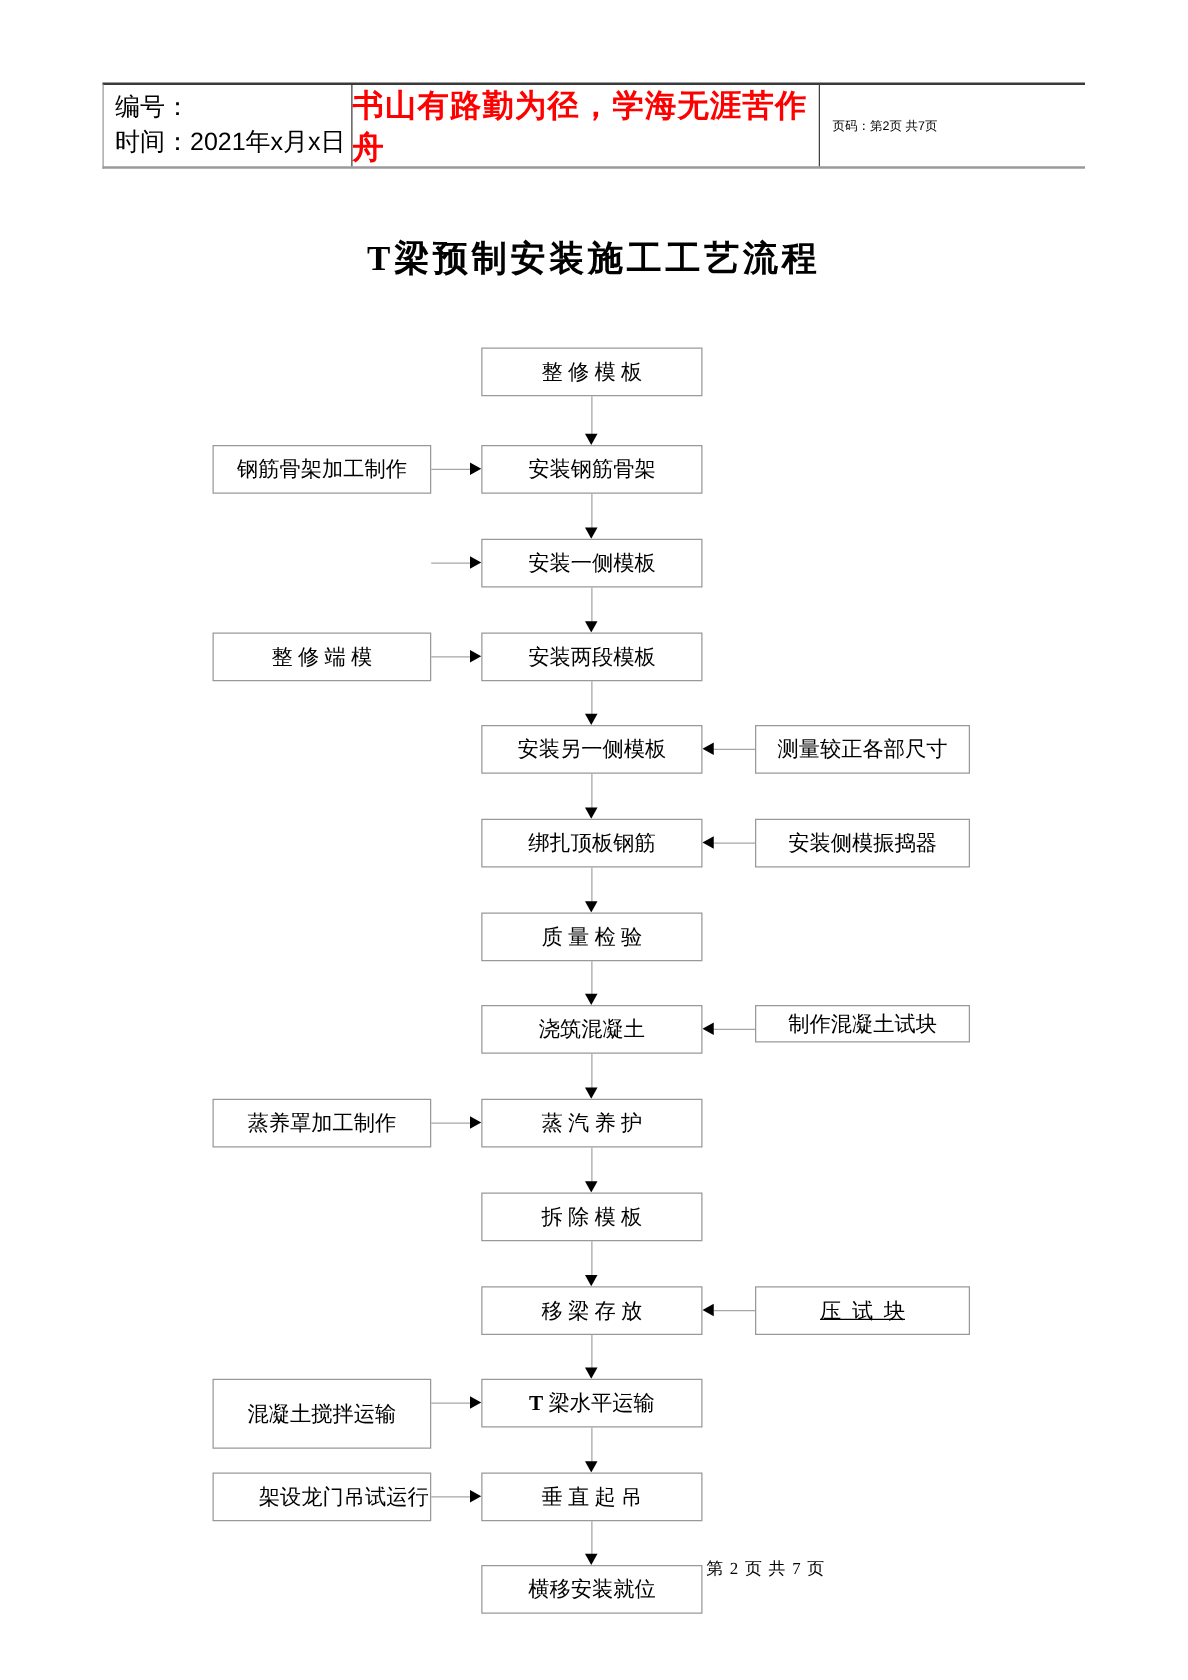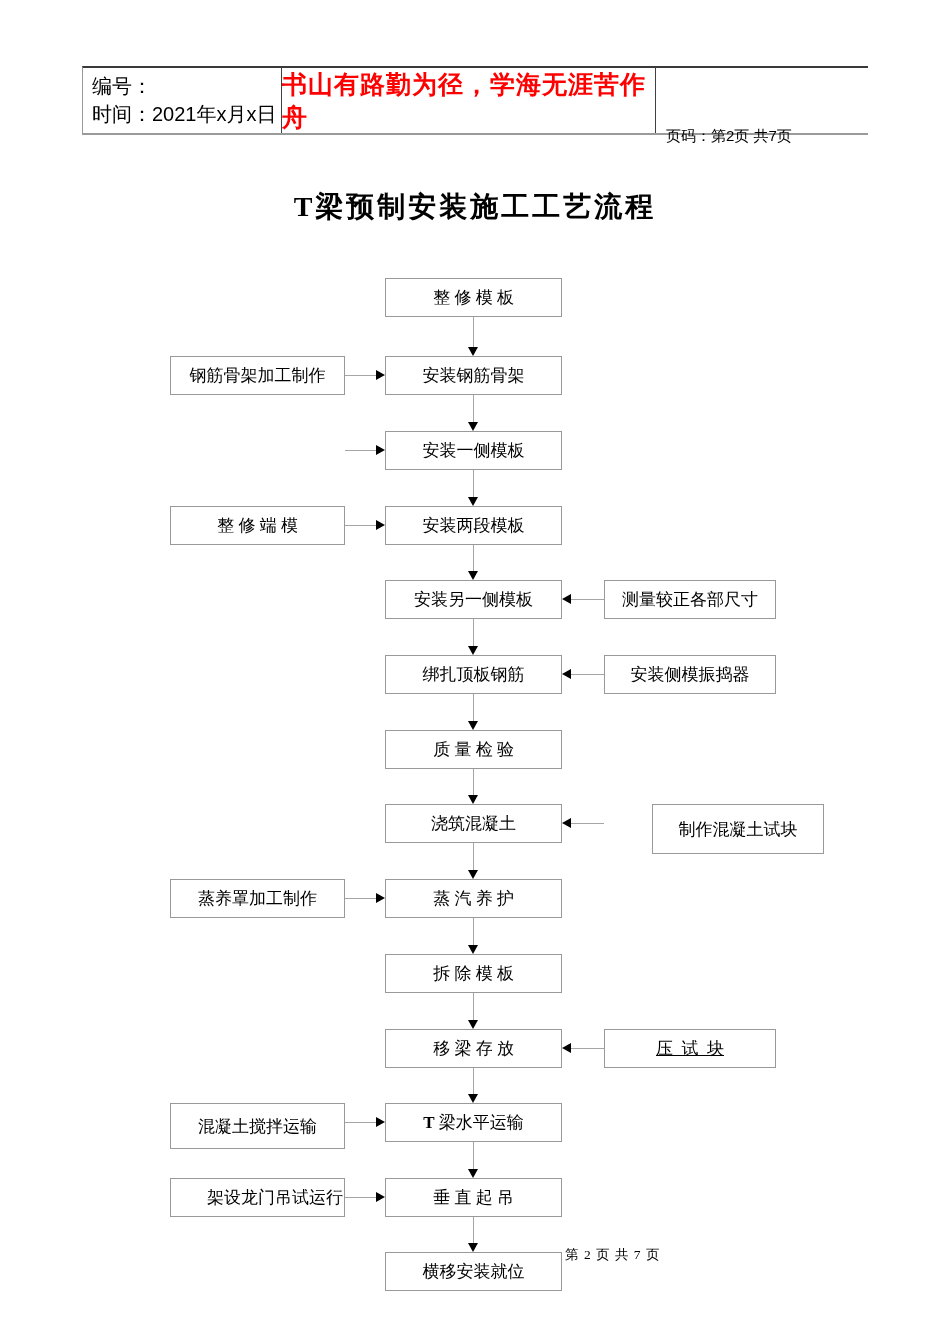--- a/index.html
+++ b/index.html
@@ -30,21 +30,21 @@
     width:375px;
     border-left:1px solid #404040;border-right:1px solid #404040;
     display:flex;align-items:center;justify-content:center;
   }
   .slogan-text{
     color:#ff0000;font-weight:bold;font-size:25px;letter-spacing:1px;
     font-family:"Liberation Serif",serif;
   }
   .cell-page{
     flex:1;display:flex;align-items:center;padding-left:10px;
-    font-family:"Liberation Sans",sans-serif;font-size:15px;margin-top:36px;
+    font-family:"Liberation Sans",sans-serif;font-size:10px;
   }
   
   .doc-title{
     position:absolute;left:0;top:188px;width:100%;
     text-align:center;font-size:28px;font-weight:bold;letter-spacing:3px;
   }
   
   #flowchart{position:absolute;left:0;top:0;width:950px;height:1344px;}
   .flow-box{
     position:absolute;box-sizing:border-box;
@@ -113,42 +113,42 @@
       <div class="flow-box" style="left: 385px; top: 655px; width: 177px; height: 39px;"><span>绑扎顶板钢筋</span></div>
       <div class="flow-box" style="left: 604px; top: 655px; width: 172px; height: 39px;"><span>安装侧模振捣器</span></div>
       <div class="line" style="left: 571px; top: 674px; width: 33px; height: 1px;"></div>
       <div class="ah ah-left" style="left: 562px; top: 669px;"></div>
       <div class="line" style="left: 473px; top: 694px; width: 1px; height: 28px;"></div>
       <div class="ah ah-down" style="left: 468px; top: 721px;"></div>
       <div class="flow-box" style="left: 385px; top: 730px; width: 177px; height: 39px;"><span>质 量 检 验</span></div>
       <div class="line" style="left: 473px; top: 769px; width: 1px; height: 27px;"></div>
       <div class="ah ah-down" style="left: 468px; top: 795px;"></div>
       <div class="flow-box" style="left: 385px; top: 804px; width: 177px; height: 39px;"><span>浇筑混凝土</span></div>
-      <div class="flow-box" style="left: 604px; top: 804px; width: 172px; height: 50px; margin-left: 48px;"><span>制作混凝土试块</span></div>
+      <div class="flow-box" style="left: 604px; top: 804px; width: 172px; height: 30px;"><span>制作混凝土试块</span></div>
       <div class="line" style="left: 571px; top: 823px; width: 33px; height: 1px;"></div>
       <div class="ah ah-left" style="left: 562px; top: 818px;"></div>
       <div class="line" style="left: 473px; top: 843px; width: 1px; height: 28px;"></div>
       <div class="ah ah-down" style="left: 468px; top: 870px;"></div>
       <div class="flow-box" style="left: 385px; top: 879px; width: 177px; height: 39px;"><span>蒸 汽 养 护</span></div>
       <div class="flow-box" style="left: 170px; top: 879px; width: 175px; height: 39px;"><span>蒸养罩加工制作</span></div>
       <div class="line" style="left: 345px; top: 898px; width: 31px; height: 1px;"></div>
       <div class="ah ah-right" style="left: 376px; top: 893px;"></div>
       <div class="line" style="left: 473px; top: 918px; width: 1px; height: 28px;"></div>
       <div class="ah ah-down" style="left: 468px; top: 945px;"></div>
       <div class="flow-box" style="left: 385px; top: 954px; width: 177px; height: 39px;"><span>拆 除 模 板</span></div>
       <div class="line" style="left: 473px; top: 993px; width: 1px; height: 28px;"></div>
       <div class="ah ah-down" style="left: 468px; top: 1020px;"></div>
       <div class="flow-box" style="left: 385px; top: 1029px; width: 177px; height: 39px;"><span>移 梁 存 放</span></div>
       <div class="flow-box" style="left: 604px; top: 1029px; width: 172px; height: 39px; text-decoration: underline;"><span>压  试  块</span></div>
       <div class="line" style="left: 571px; top: 1048px; width: 33px; height: 1px;"></div>
       <div class="ah ah-left" style="left: 562px; top: 1043px;"></div>
       <div class="line" style="left: 473px; top: 1068px; width: 1px; height: 27px;"></div>
       <div class="ah ah-down" style="left: 468px; top: 1094px;"></div>
       <div class="flow-box" style="left: 385px; top: 1103px; width: 177px; height: 39px;"><span><b>T</b> 梁水平运输</span></div>
-      <div class="flow-box" style="left: 170px; top: 1103px; width: 175px; height: 46px;"><span>混凝土搅拌运输</span></div>
+      <div class="flow-box" style="left: 170px; top: 1103px; width: 175px; height: 56px;"><span>混凝土搅拌运输</span></div>
       <div class="line" style="left: 345px; top: 1122px; width: 31px; height: 1px;"></div>
       <div class="ah ah-right" style="left: 376px; top: 1117px;"></div>
       <div class="line" style="left: 473px; top: 1142px; width: 1px; height: 28px;"></div>
       <div class="ah ah-down" style="left: 468px; top: 1169px;"></div>
       <div class="flow-box" style="left: 385px; top: 1178px; width: 177px; height: 39px;"><span>垂 直 起 吊</span></div>
       <div class="flow-box" style="left: 170px; top: 1178px; width: 175px; height: 39px; padding-left: 35px;"><span>架设龙门吊试运行</span></div>
       <div class="line" style="left: 345px; top: 1197px; width: 31px; height: 1px;"></div>
       <div class="ah ah-right" style="left: 376px; top: 1192px;"></div>
       <div class="line" style="left: 473px; top: 1217px; width: 1px; height: 27px;"></div>
       <div class="ah ah-down" style="left: 468px; top: 1243px;"></div>

